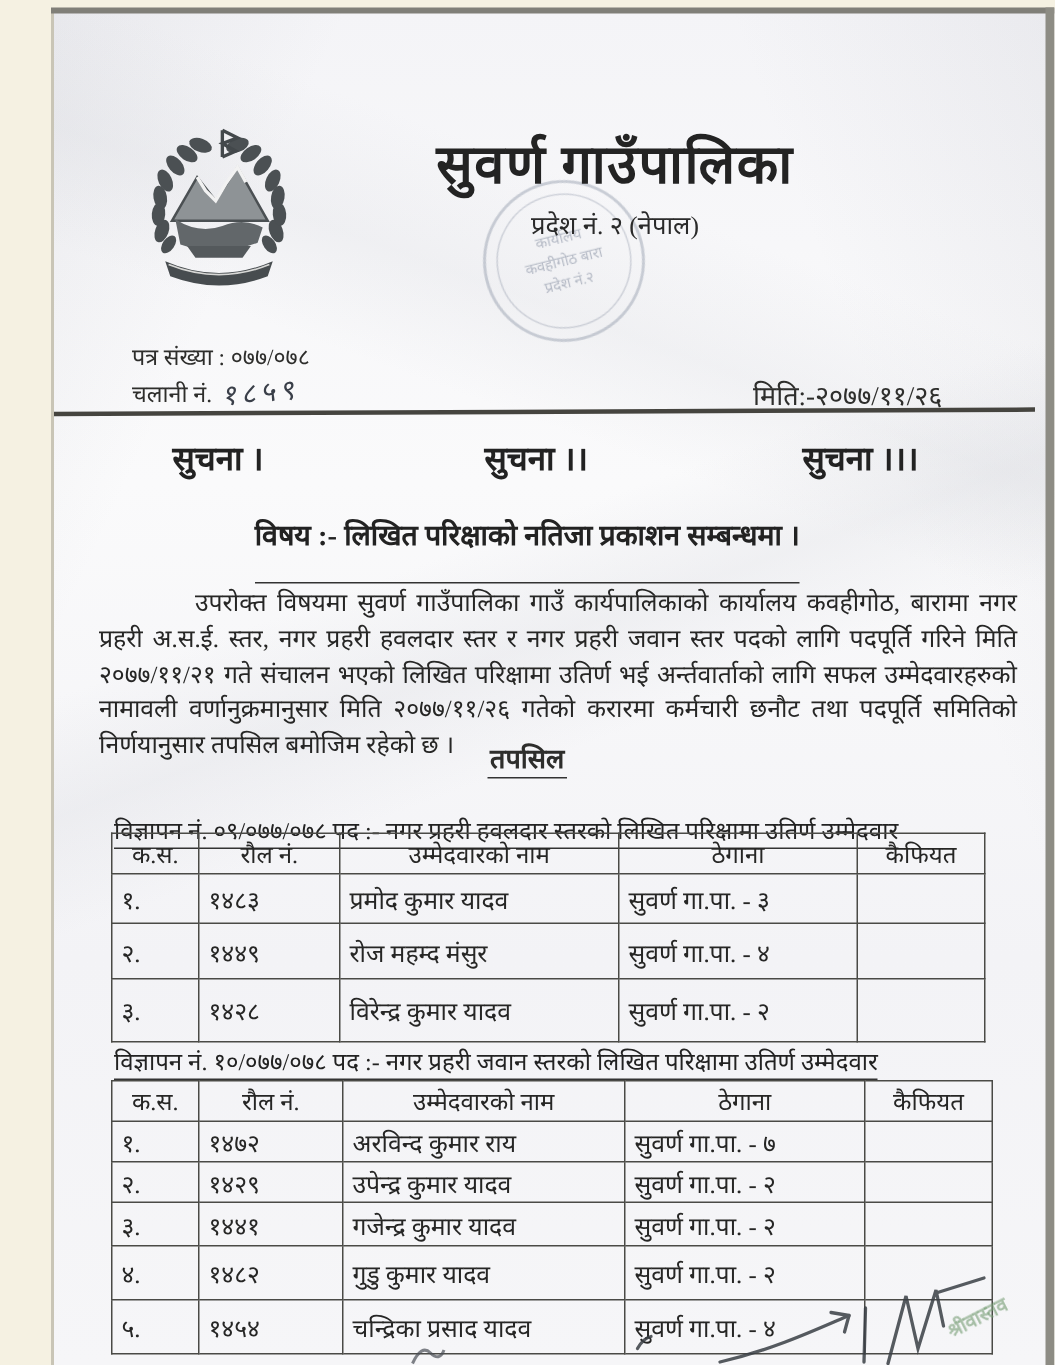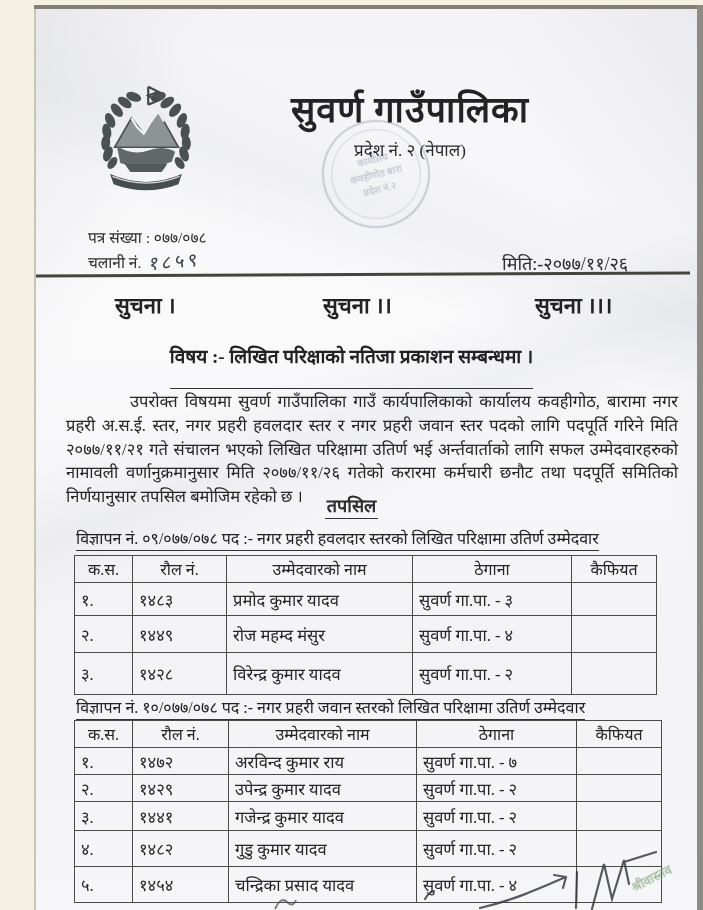--- a/index.html
+++ b/index.html
@@ -69,21 +69,21 @@
   }
   .body-par{
     left:66px;top:390px;width:612px;font-size:16.5px;line-height:1.44;
     text-align:justify;text-indent:64px;color:#262625;
   }
   .tapasil-wrap{left:0;top:493px;width:703px;text-align:center;}
   .tapasil{display:inline-block;font-size:18px;font-weight:700;border-bottom:1.5px solid #333;padding:0 2px 1px;}
 
   
   .tbl-caption{font-size:16px;color:#222;border-bottom:1.4px solid #333;padding-bottom:1px;white-space:nowrap;}
-  .cap1{left:76px;top:527px;}
+  .cap1{left:76px;top:542px;}
   .cap2{left:76px;top:696px;}
   table.results{border-collapse:collapse;table-layout:fixed;}
   .t1{left:74px;top:555px;}
   .t2{left:74px;top:720px;}
   table.results td,table.results th{
     border:1.6px solid #4a4a46;font-weight:400;
     font-size:16.5px;color:#262625;padding:0 6px;vertical-align:middle;
     overflow:hidden;white-space:nowrap;
   }
   table.results th{font-size:16px;text-align:center;padding:2px 2px;margin-top:12px;}

